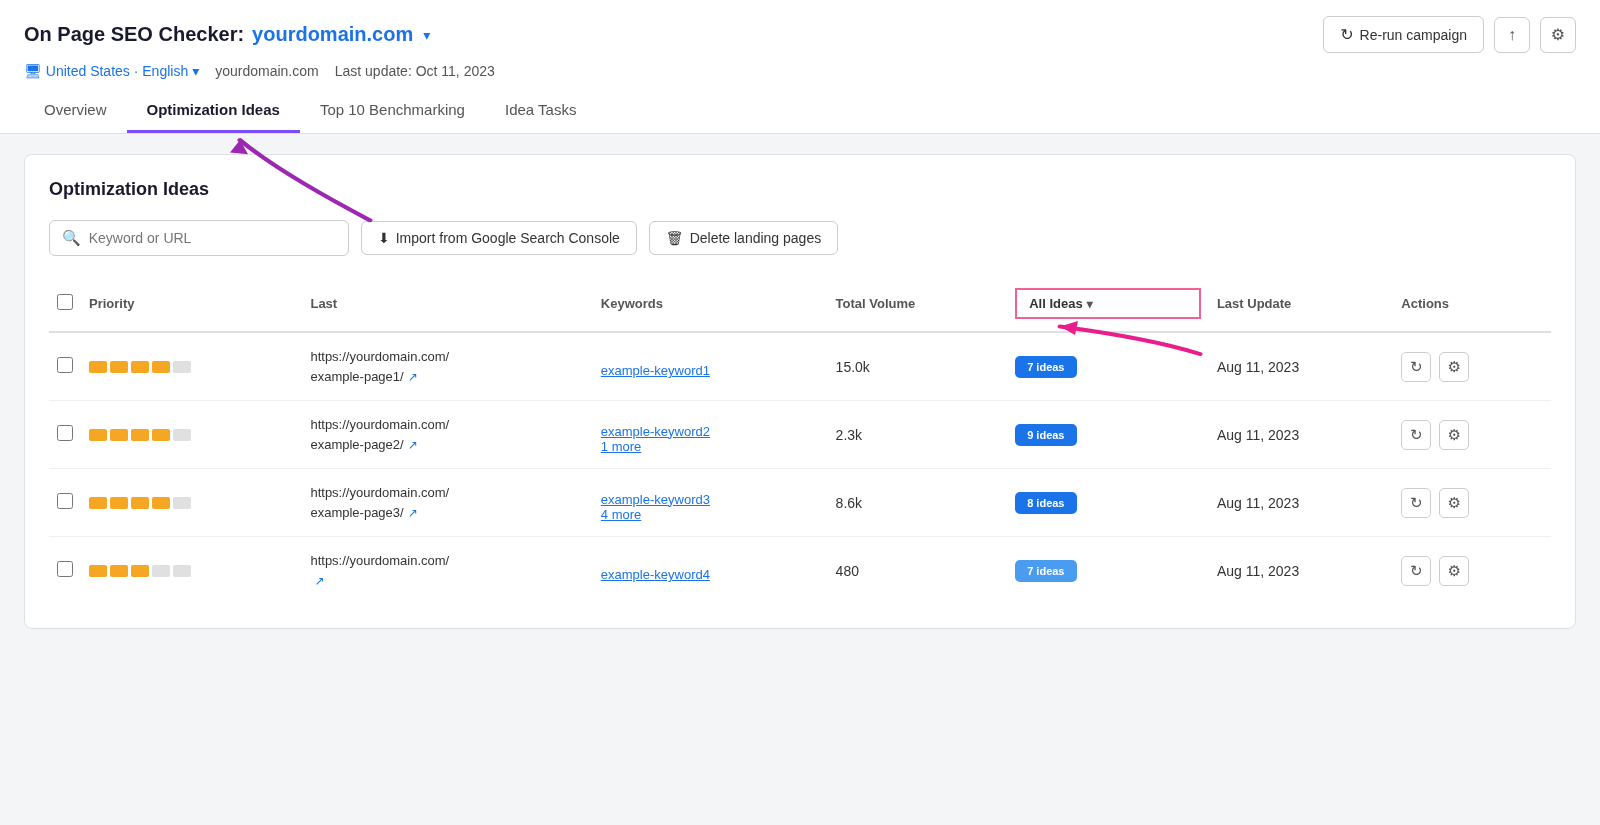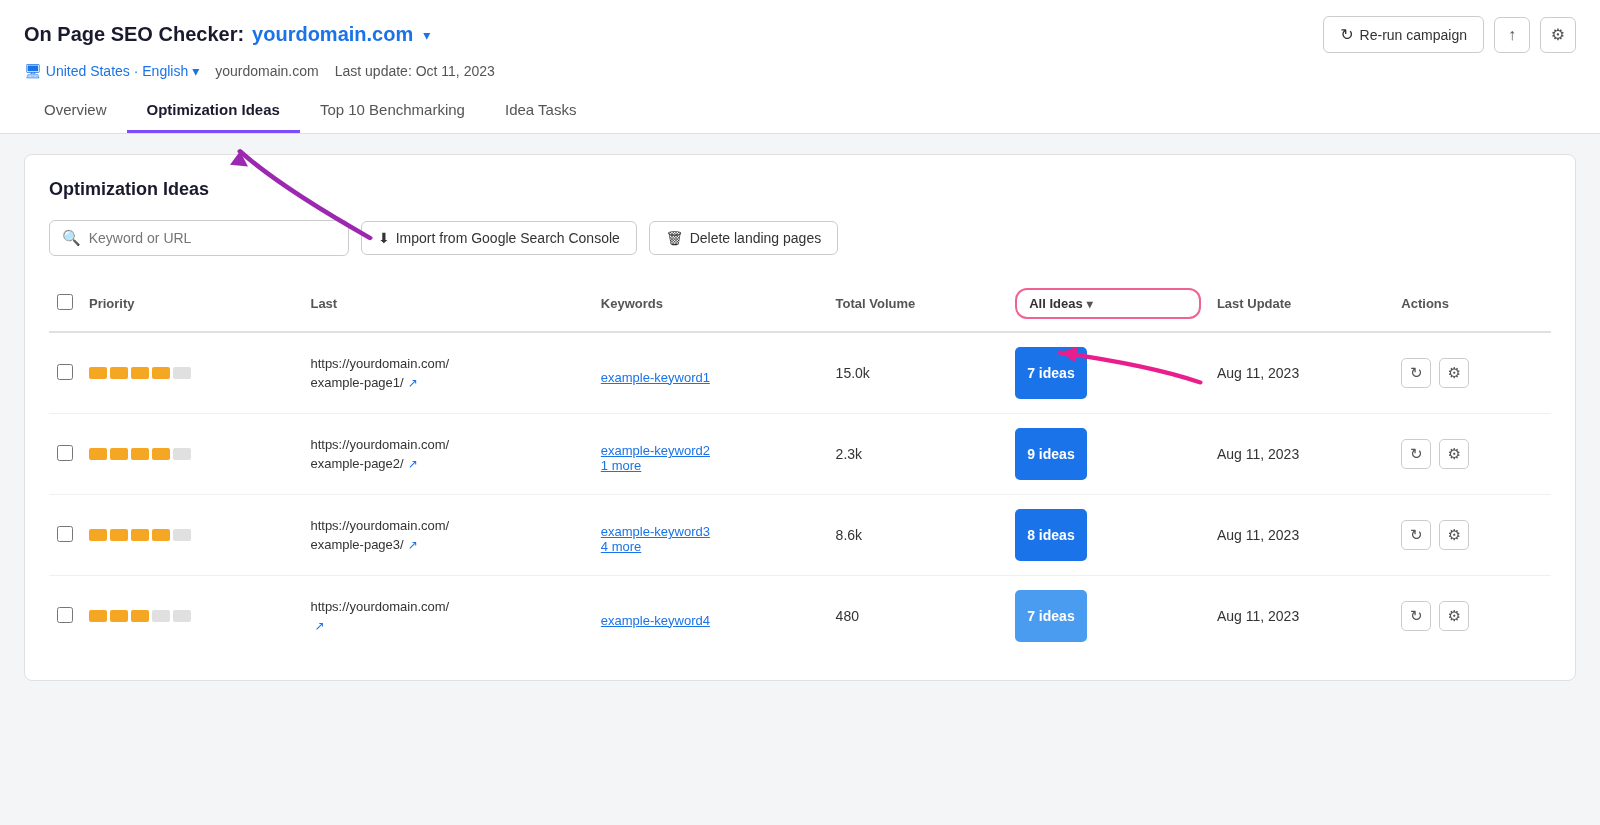--- a/index.html
+++ b/index.html
@@ -53,25 +53,25 @@
     .bar-empty { background: #e0e0e0; }
 
     .page-url { color: #333; font-size: 13px; line-height: 1.5; }
     .page-url .ext-link { color: #1a73e8; font-size: 12px; margin-left: 4px; cursor: pointer; }
 
     .kw-link { color: #1a73e8; text-decoration: underline; font-size: 13px; cursor: pointer; display: block; margin-top: 8px; }
     .kw-more { color: #1a73e8; text-decoration: underline; font-size: 13px; cursor: pointer; display: block; }
 
     .volume-text { font-size: 14px; color: #333; font-weight: 500; }
 
-    .ideas-badge { padding: 18px 12px; border-radius: 5px; color: #fff; font-size: 14px; font-weight: 700; cursor: pointer; border: none; }
+    .ideas-badge { padding: 5px 12px; border-radius: 5px; color: #fff; font-size: 11px; font-weight: 700; cursor: pointer; border: none; }
     .ideas-blue { background: #1a73e8; }
     .ideas-light-blue { background: #4a9cf0; }
 
-    .all-ideas-dropdown { display: flex; align-items: center; gap: 4px; padding: 6px 12px; border: 2px solid #f06292; border-radius: 12px; background: #fff; font-size: 13px; font-weight: 600; color: #333; cursor: pointer; white-space: nowrap; }
+    .all-ideas-dropdown { display: flex; align-items: center; gap: 4px; padding: 6px 12px; border: 2px solid #f06292; border-radius: 0; background: #fff; font-size: 13px; font-weight: 600; color: #333; cursor: pointer; white-space: nowrap; }
     .all-ideas-dropdown .dropdown-arrow { font-size: 12px; color: #555; }
 
     .date-text { color: #333; font-size: 14px; white-space: nowrap; }
 
     .actions-cell { display: flex; align-items: center; gap: 8px; }
     .action-btn { width: 30px; height: 30px; border: 1.5px solid #ccc; border-radius: 5px; background: #fff; display: flex; align-items: center; justify-content: center; cursor: pointer; font-size: 15px; color: #555; }
 
     .page-wrapper { position: relative; }
 
     

